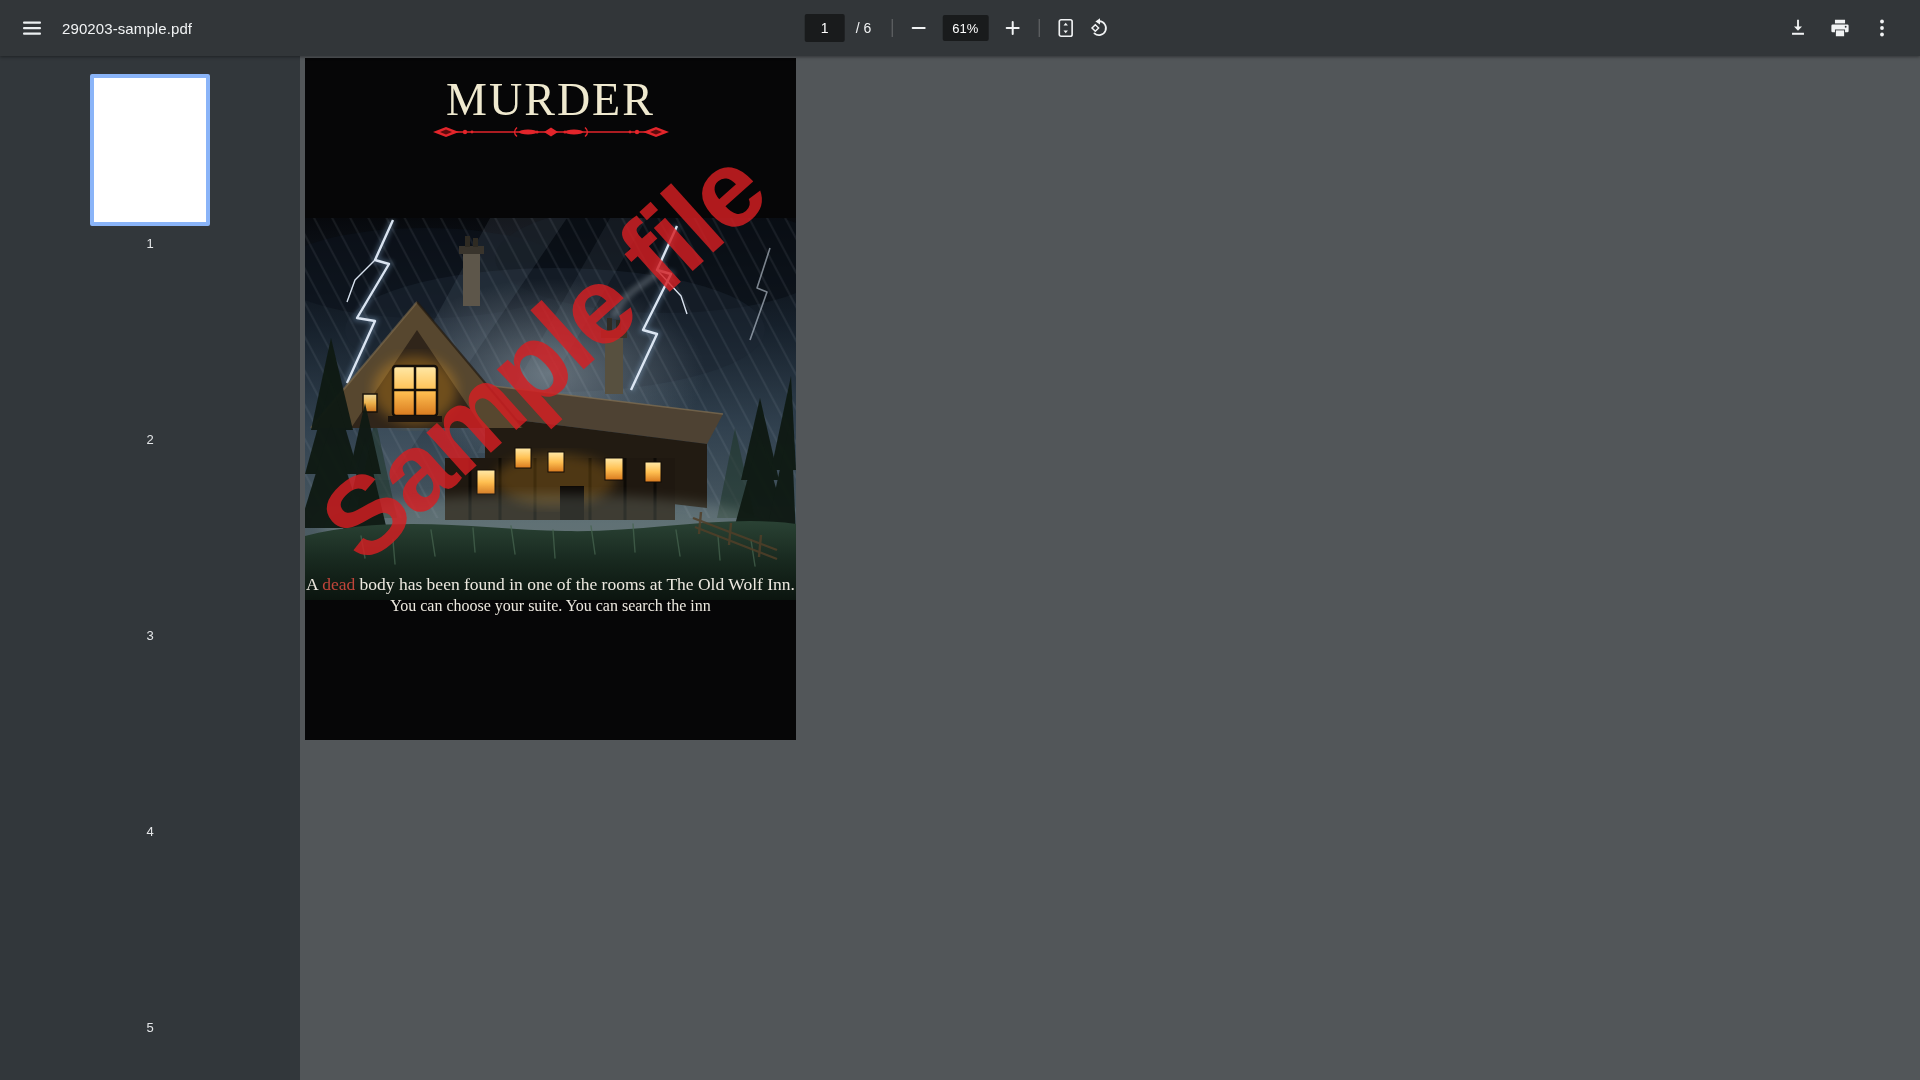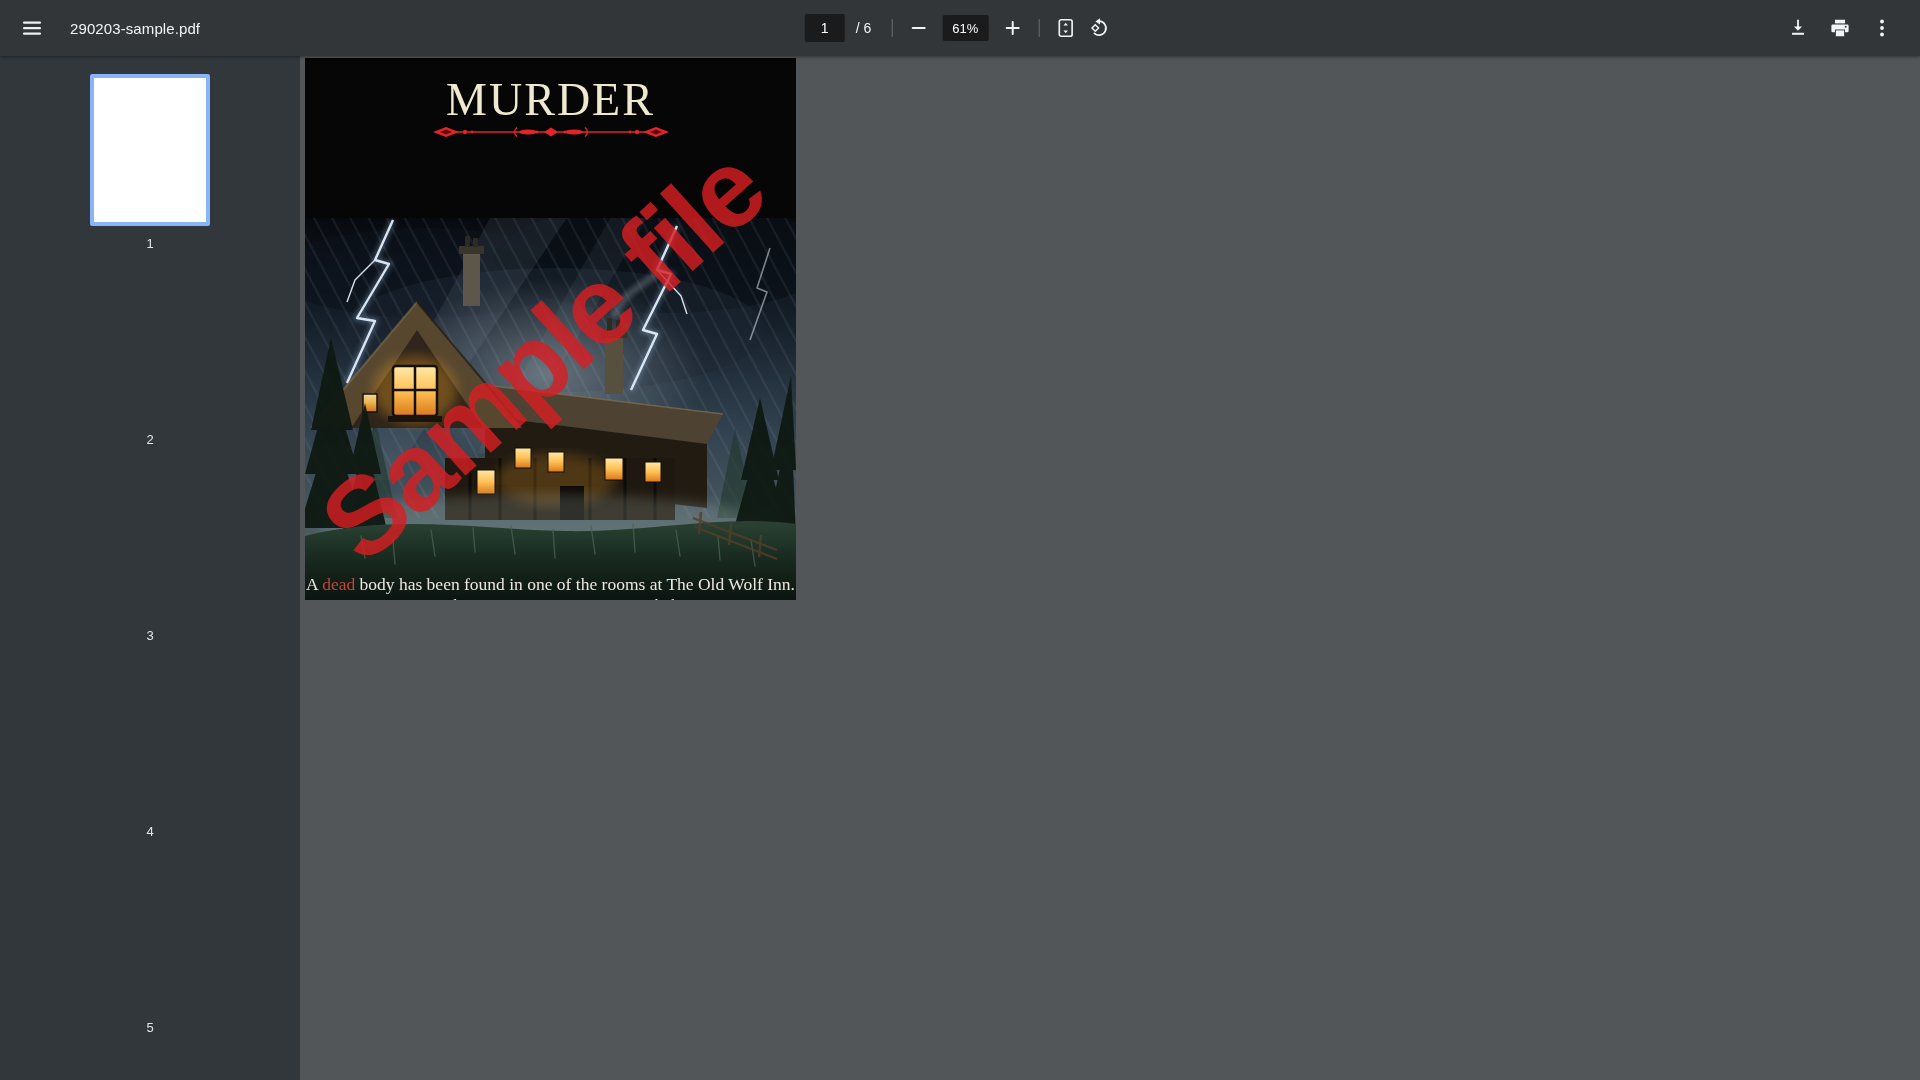--- a/index.html
+++ b/index.html
@@ -2,21 +2,21 @@
 <html><head>
 <meta charset="utf-8">
 <style>
   html,body{margin:0;padding:0;width:1920px;height:1080px;overflow:hidden;background:#525659;
             font-family:"Liberation Sans",sans-serif;-webkit-font-smoothing:antialiased;}
   .app{width:1920px;height:1080px;display:flex;flex-direction:column;}
 
   
   .toolbar{position:relative;height:56px;flex:0 0 56px;background:#323639;display:flex;align-items:center;
            box-shadow:0 1px 3px rgba(0,0,0,.4);z-index:10;color:#f1f3f4;}
-  .tb-left{display:flex;align-items:center;gap:22px;padding-left:16px;}
+  .tb-left{display:flex;align-items:center;gap:14px;padding-left:16px;}
   .icon-btn{width:32px;height:32px;display:flex;align-items:center;justify-content:center;background:none;border:none;
             cursor:pointer;padding:0;}
   .icon-btn svg{display:block;}
   .filename{font-size:15px;font-weight:500;color:#f1f3f4;letter-spacing:.1px;}
   .tb-center{position:absolute;left:50%;top:0;transform:translateX(-50%);height:56px;display:flex;align-items:center;gap:2px;}
   .page-box{width:36px;height:26px;background:rgba(0,0,0,.5);border:none;border-radius:2px;color:#fff;
             font-size:14px;text-align:center;font-family:"Liberation Sans",sans-serif;outline:none;}
   .page-of{font-size:14px;color:#f1f3f4;margin:0 10px 0 9px;white-space:nowrap;}
   .tb-sep{width:1px;height:18px;background:rgba(255,255,255,.28);margin:0 8px;}
   .zoom-box{min-width:46px;height:26px;background:rgba(0,0,0,.5);border-radius:2px;color:#fff;font-size:13px;
@@ -29,21 +29,21 @@
   .thumb-item{width:100%;display:flex;flex-direction:column;align-items:center;margin-bottom:18px;cursor:pointer;}
   .thumb-frame{width:120px;height:152px;box-sizing:border-box;display:flex;}
   .thumb-frame.selected{border:4px solid #8ab4f8;border-radius:2px;background:#fff;}
   .thumb-frame .thumb-page{flex:1;background:#fff;}
   .thumb-frame.empty{visibility:hidden;}
   .thumb-label{margin-top:10px;height:16px;font-size:13px;color:#e4e6e8;}
 
   .content{flex:1;position:relative;background:#525659;overflow:hidden;}
 
   
-  .page{position:absolute;left:5px;top:2px;width:491px;height:542px;background:#060607;overflow:hidden;}
+  .page{position:absolute;left:5px;top:2px;width:491px;height:682px;background:#060607;overflow:hidden;}
   .title-block{position:absolute;top:21px;left:0;width:100%;text-align:center;z-index:2;
                font-family:"Liberation Serif",serif;color:#efe9cf;}
   .title-line{font-size:46px;line-height:41px;letter-spacing:2px;font-weight:500;}
   .ornament{margin-top:5px;}
   .scene{position:absolute;left:0;top:160px;width:491px;height:382px;z-index:1;}
   .caption{position:absolute;left:0;width:100%;text-align:center;z-index:3;
            font-family:"Liberation Serif",serif;color:#ece8df;}
   .caption-1{top:517px;font-size:17.5px;line-height:19px;font-family:Liberation Serif, serif;}
   .caption-1 .hl{color:#c0453a;}
   .caption-2{top:539px;font-size:16px;line-height:18px;}

